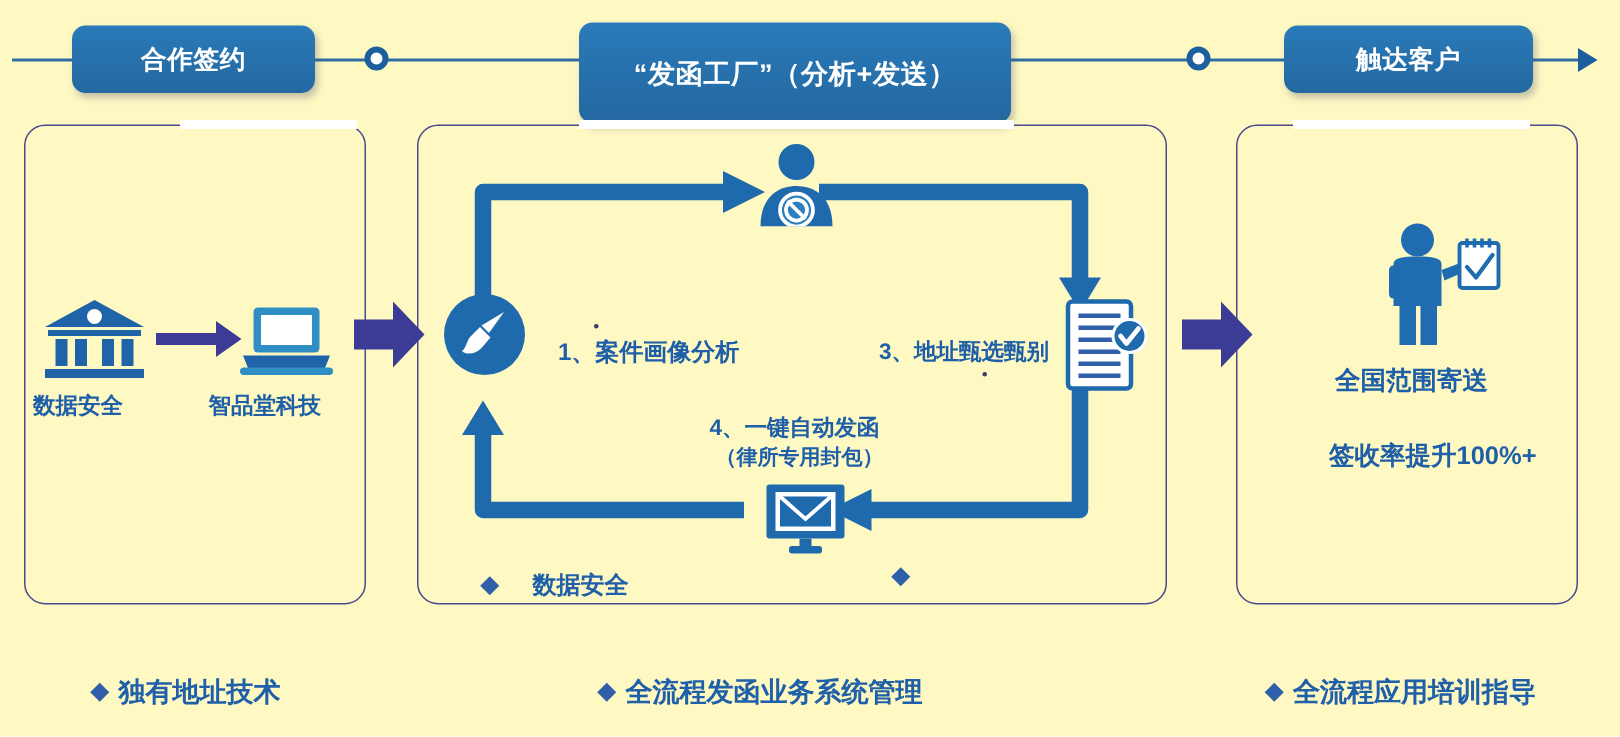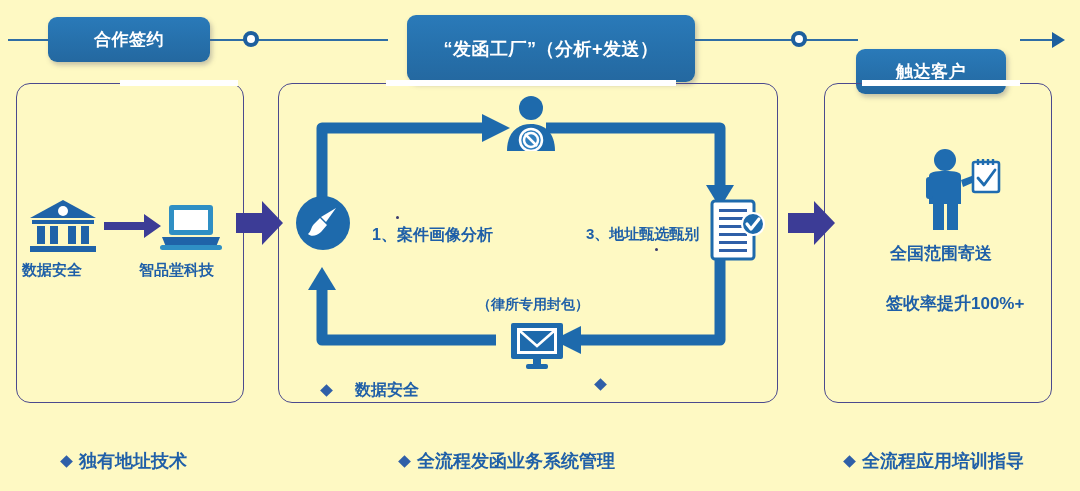--- a/index.html
+++ b/index.html
@@ -135,27 +135,27 @@
   <div class="timeline-line" style="left:208px; top:39px; width:180px;"></div>
   <div class="timeline-line" style="left:672px; top:39px; width:186px;"></div>
   <div class="timeline-line" style="left:1020px; top:39px; width:32px;"></div>
 
   <div class="stage-box" style="left:48px; top:17px; width:162px; height:45px; font-size:17px;">
     <span>合作签约</span>
   </div>
 
   <div class="node-dot" style="left:243px; top:31px;"></div>
 
-  <div class="stage-box" style="left:407px; top:15px; width:288px; height:67px; font-size:18px;">
+  <div class="stage-box" style="left:386px; top:15px; width:288px; height:67px; font-size:18px;">
     <span>“发函工厂”（分析+发送）</span>
   </div>
 
   <div class="node-dot" style="left:791px; top:31px;"></div>
 
-  <div class="stage-box" style="left:856px; top:17px; width:150px; height:45px; font-size:17px;margin-top:32px;">
+  <div class="stage-box" style="left:856px; top:17px; width:166px; height:45px; font-size:17px;">
     <span>触达客户</span>
   </div>
 
   <div class="tl-arrow" style="left:1052px; top:32px;"></div>
 
   <div class="frame" style="left:16px; top:83px; width:228px; height:320px;"></div>
   <div class="frame-gap" style="left:120px; top:80px; width:118px;"></div>
 
   <div class="frame" style="left:278px; top:83px; width:500px; height:320px;"></div>
   <div class="frame-gap" style="left:386px; top:80px; width:290px;"></div>
@@ -253,20 +253,21 @@
   <div class="icon-holder" style="left:509px; top:322px; width:56px; height:48px;">
     <svg width="56" height="48" viewBox="0 0 56 48">
       <rect x="2" y="1" width="52" height="36" rx="2" fill="#1e6aac"></rect>
       <rect x="8" y="6" width="40" height="26" fill="#ffffff"></rect>
       <rect x="11" y="9" width="34" height="20" fill="#1e6aac"></rect>
       <path d="M11,9 L28,24 L45,9" stroke="#ffffff" stroke-width="2.6" fill="none"></path>
       <rect x="24" y="37" width="8" height="6" fill="#1e6aac"></rect>
       <rect x="17" y="42" width="22" height="5" rx="2" fill="#1e6aac"></rect>
     </svg>
   </div>
+  <div class="step-label" style="left:473px; top:276px; font-size:15px;">4、一键自动发函</div>
   <div class="step-label" style="left:477px; top:296px; font-size:14px;">（律所专用封包）</div>
 
   <div class="feature" style="left:322px; top:380px; font-size:16px;gap:24px;">
     <span class="diamond"></span>
     <span>数据安全</span>
   </div>
   <div class="feature" style="left:596px; top:380px; font-size:17px;">
     <span class="diamond"></span>
   </div>
 

